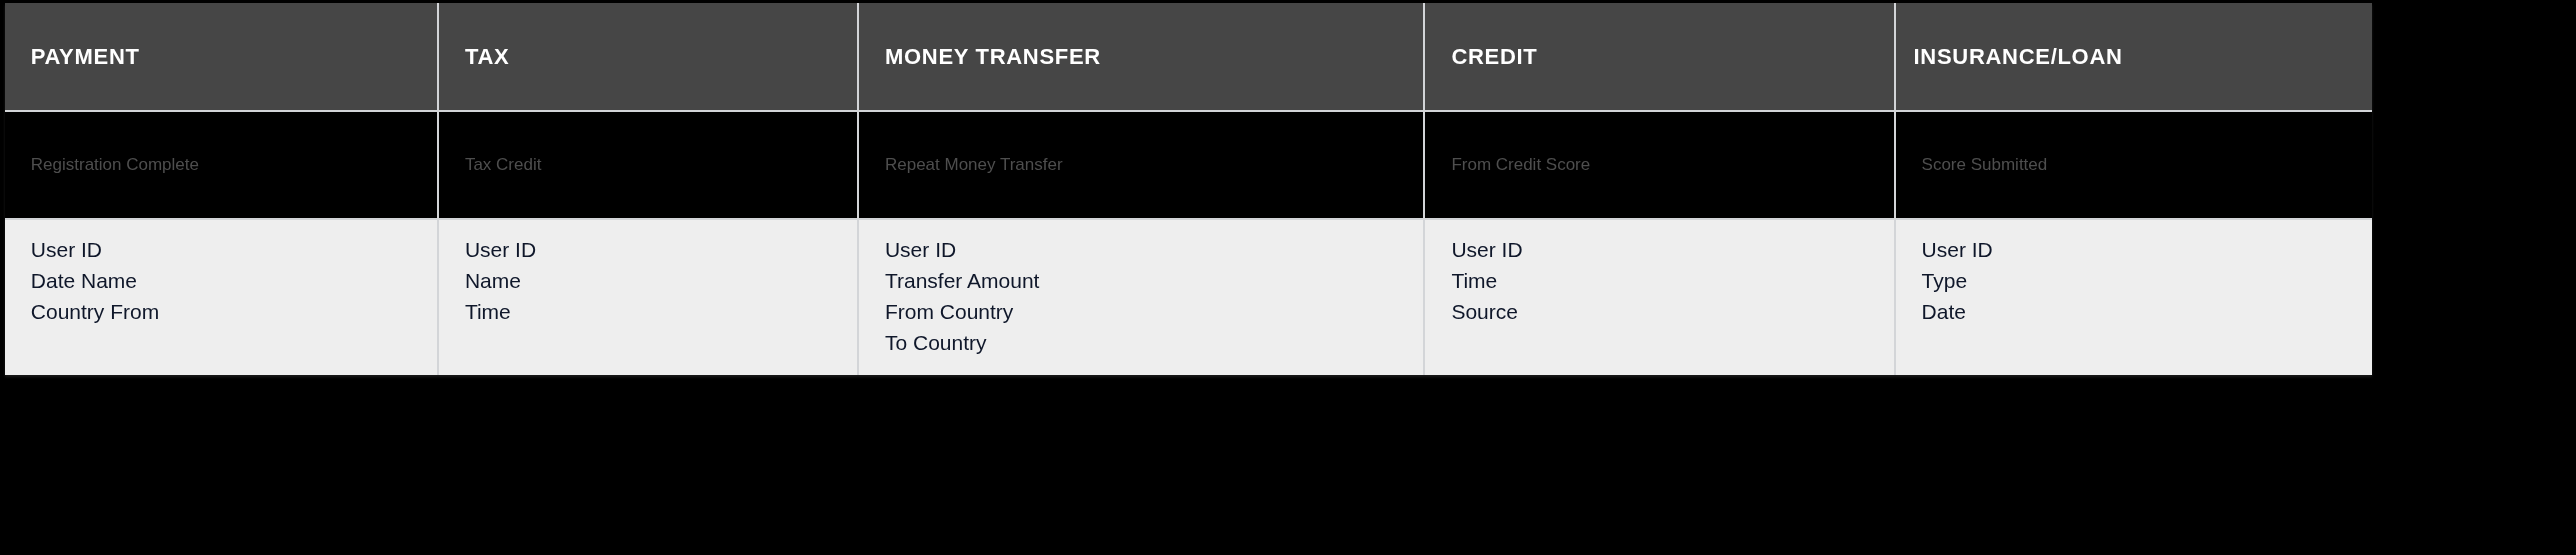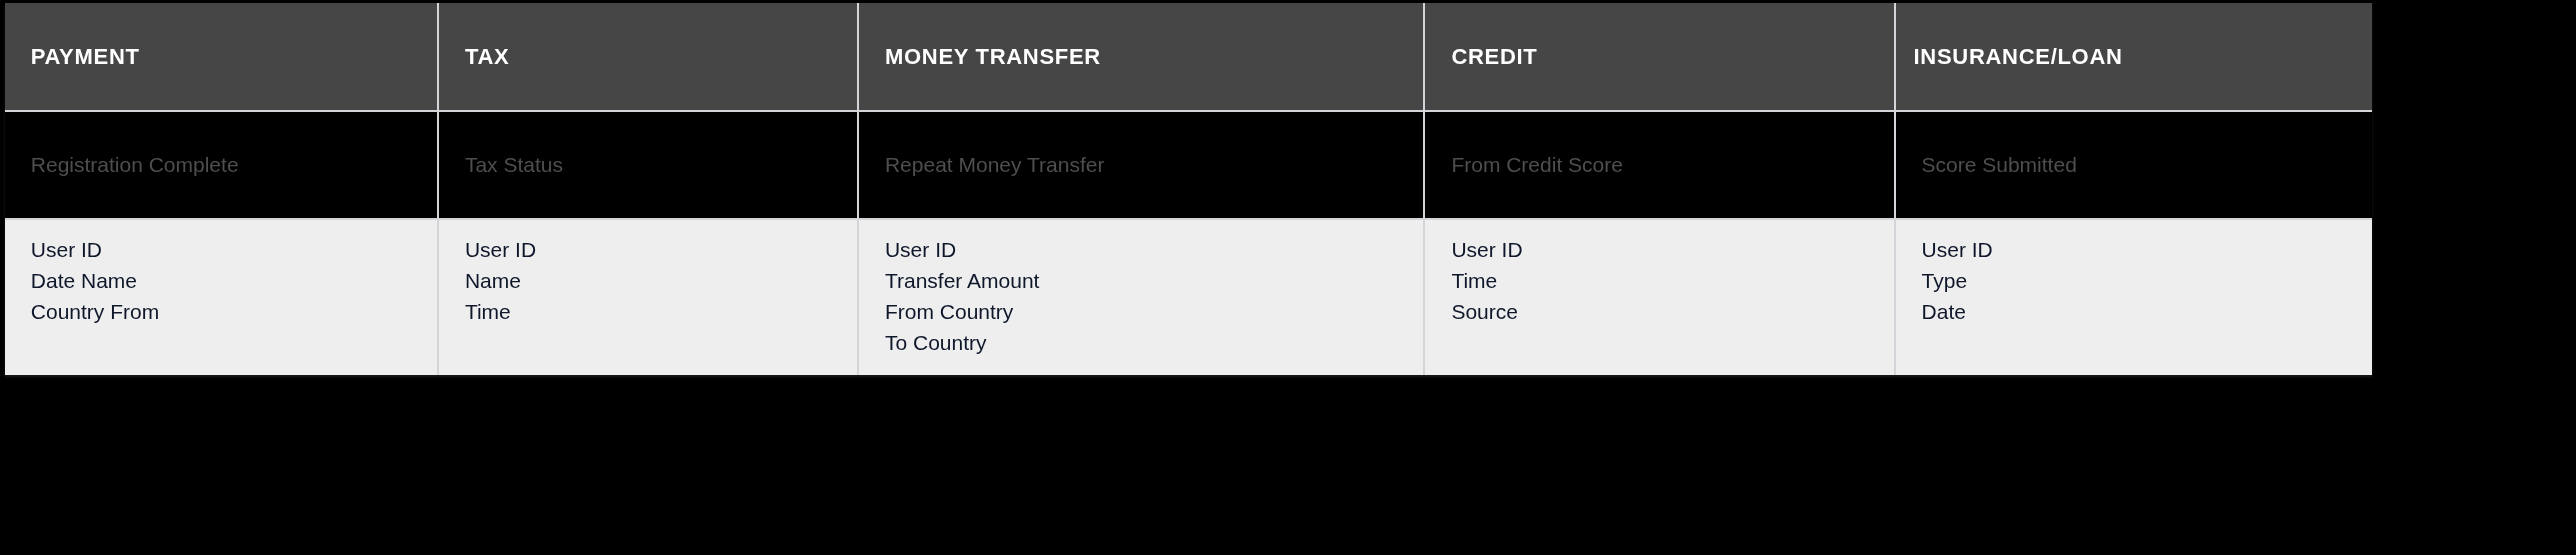--- a/index.html
+++ b/index.html
@@ -55,21 +55,21 @@
     border-right: 2.4px solid #d3d5d8;
     border-bottom: 2.4px solid #d3d5d8;
     box-sizing: border-box;
   }
   tr.header-row th:last-child { border-right: none; padding-left: 18px; }
 
   
   tr.event-row td {
     background: #000000;
     color: #4e4e4e;
-    font-size: 21px;
+    font-size: 17px;
     font-weight: normal;
     text-align: left;
     padding: 0 0 0 26px;
     height: 108px;
     vertical-align: middle;
     border-right: 2.4px solid #d3d5d8;
     border-bottom: 2.4px solid #d3d5d8;
     box-sizing: border-box;
   }
   tr.event-row td:last-child { border-right: none; }
@@ -124,21 +124,21 @@
         <th>MONEY TRANSFER</th>
         <th>CREDIT</th>
         <th>INSURANCE/LOAN</th>
       </tr>
     </thead>
 
     <tbody>
 
       <tr class="event-row">
         <td>Registration Complete</td>
-        <td>Tax Status</td>
+        <td>Tax Credit</td>
         <td>Repeat Money Transfer</td>
         <td>From Credit Score</td>
         <td>Score Submitted</td>
       </tr>
 
       <tr class="fields-row">
         <td>
           <ul class="field-list">
             <li>User ID</li>
             <li>Date Name</li>

